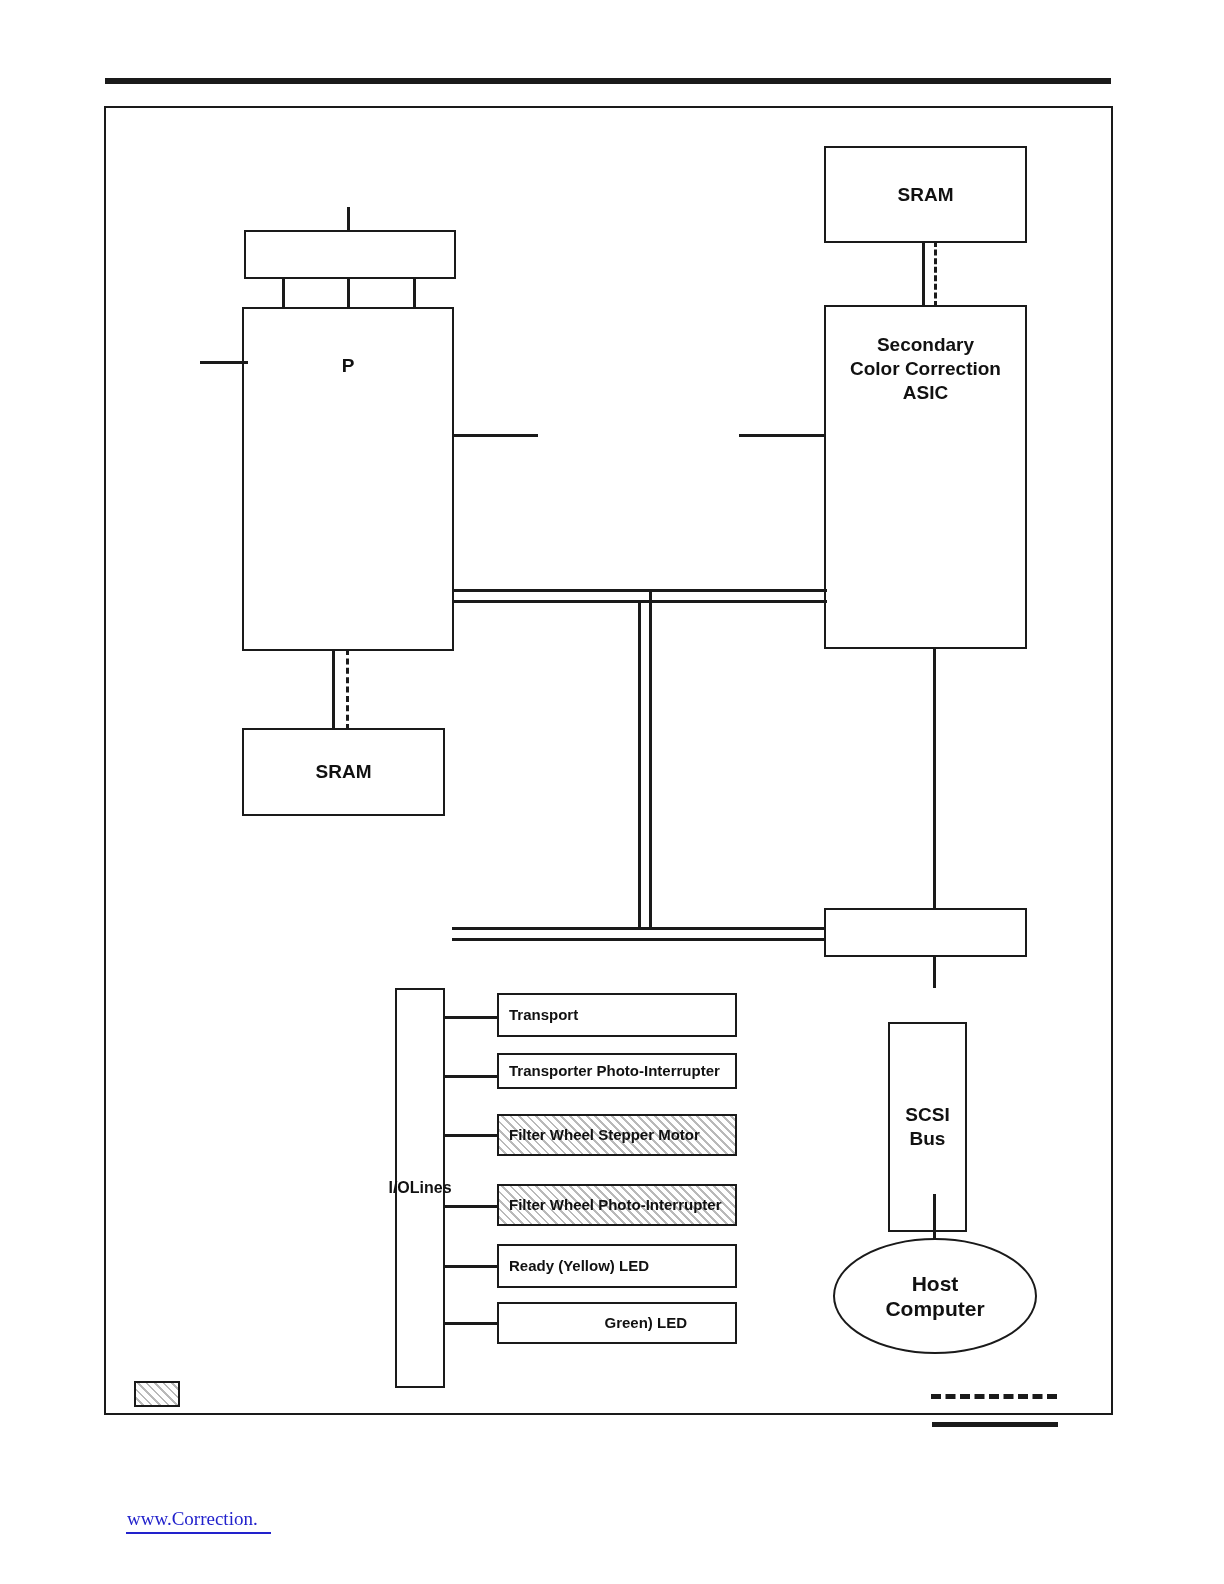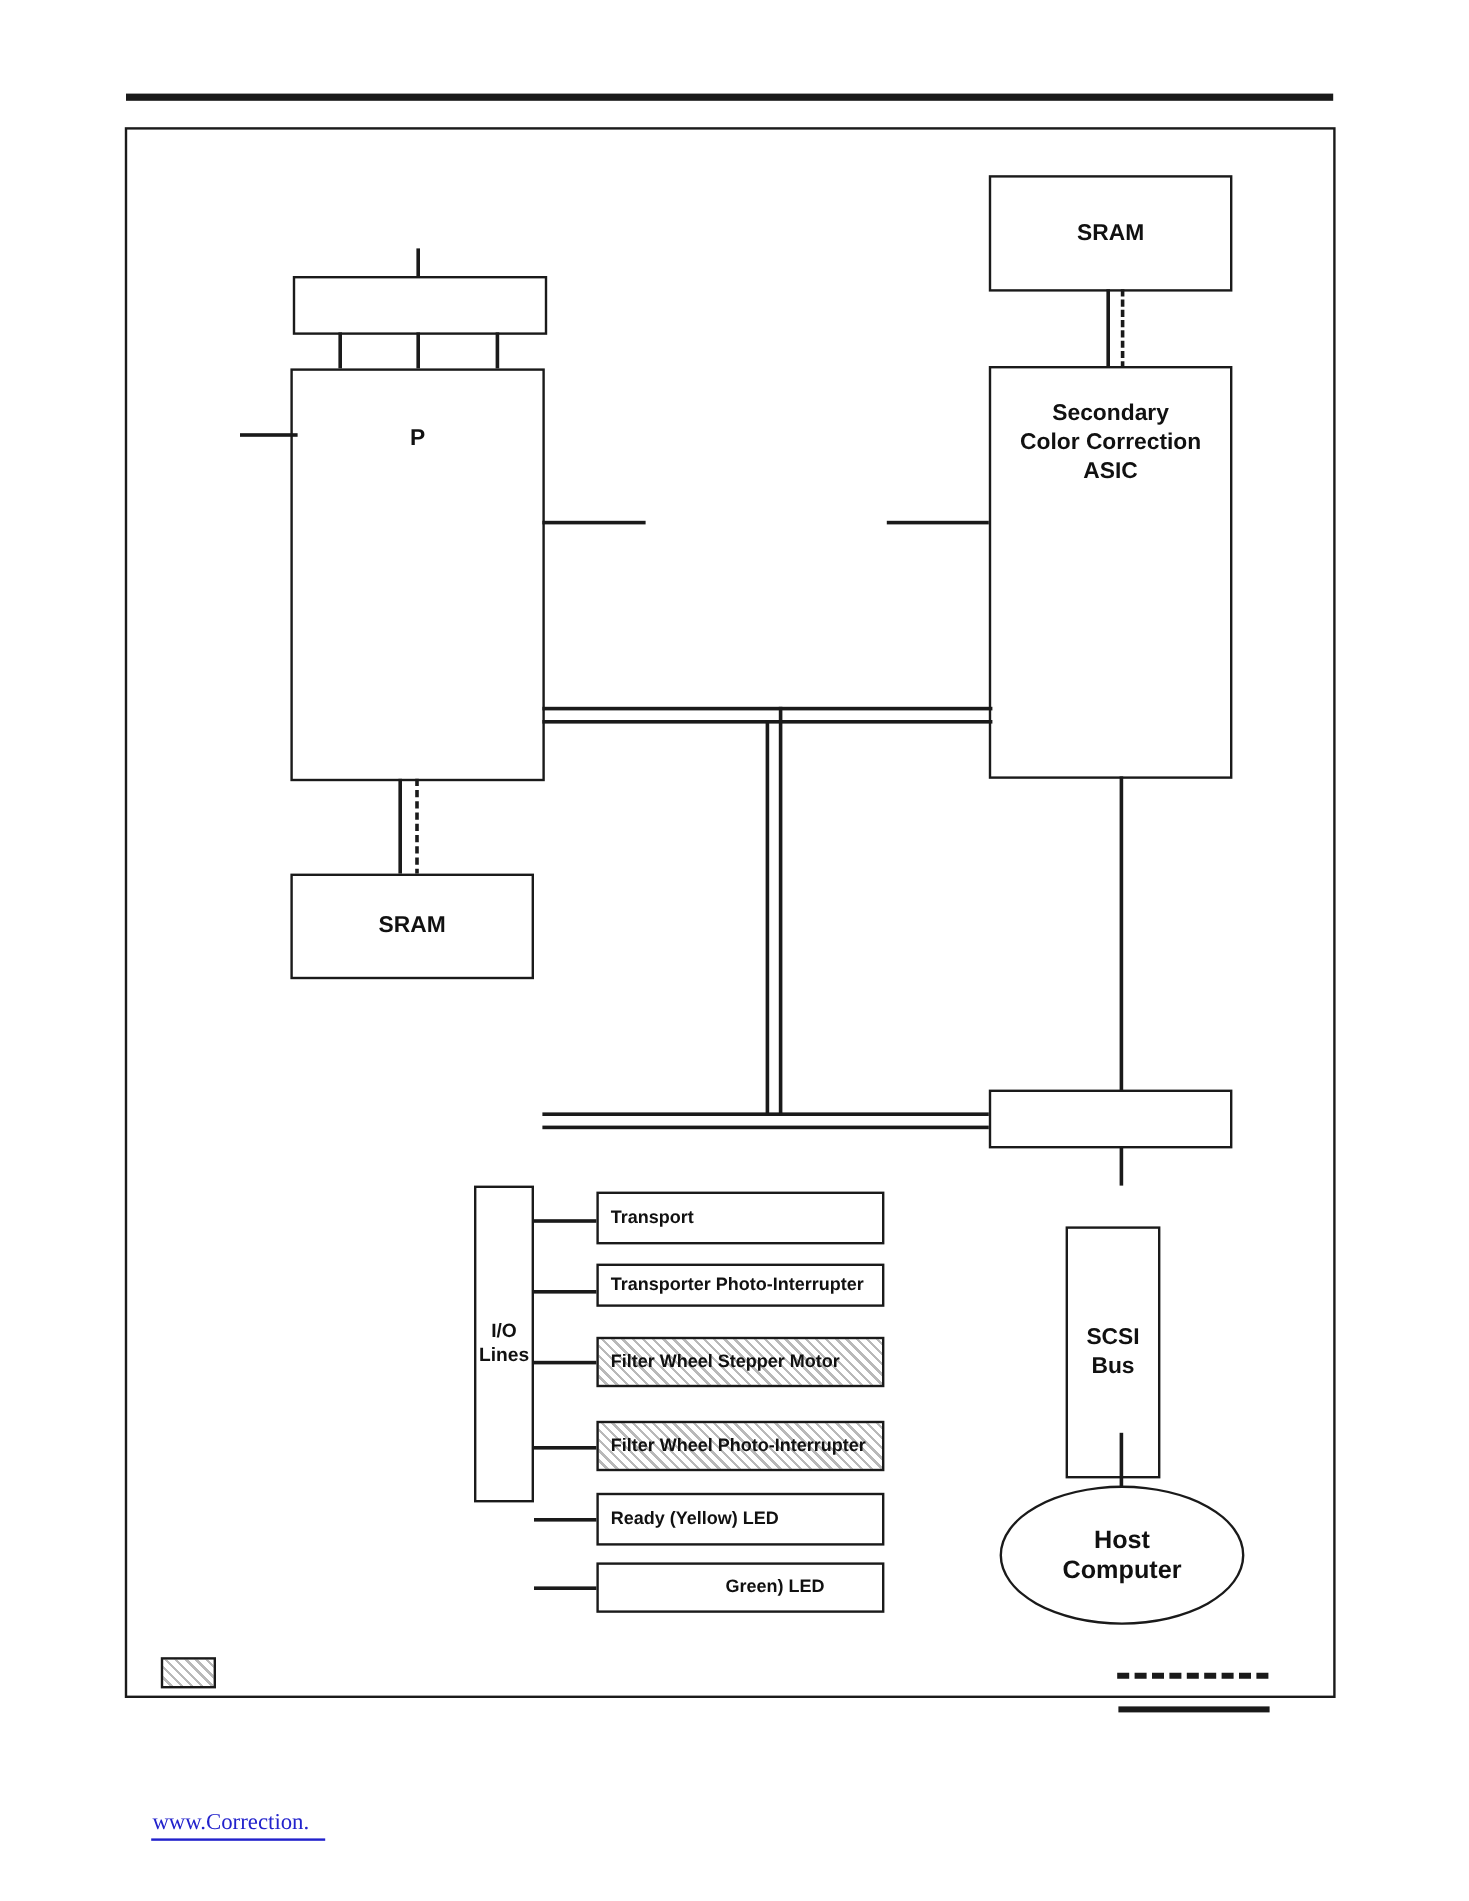--- a/index.html
+++ b/index.html
@@ -179,21 +179,21 @@
 
   <div class="hline" style="left:452px; top:927px; width:375px;"></div>
   <div class="hline" style="left:452px; top:938px; width:375px;"></div>
 
   <div class="vline" style="left:332px; top:649px; height:81px;"></div>
   <div class="vdash" style="left:346px; top:649px; height:81px;"></div>
 
   <div class="box" style="left:242px; top:728px; width:203px; height:88px; font-size:19px;">SRAM</div>
 
 
-  <div class="box" style="left:395px; top:988px; width:50px; height:264px; font-size:16px; flex-direction:column;">
+  <div class="box" style="left:395px; top:988px; width:50px; height:400px; font-size:16px; flex-direction:row;">
     <span>I/O</span>
     <span>Lines</span>
   </div>
 
   <div class="hline" style="left:445px; top:1016px; width:54px;"></div>
   <div class="hline" style="left:445px; top:1075px; width:54px;"></div>
   <div class="hline" style="left:445px; top:1134px; width:54px;"></div>
   <div class="hline" style="left:445px; top:1205px; width:54px;"></div>
   <div class="hline" style="left:445px; top:1265px; width:54px;"></div>
   <div class="hline" style="left:445px; top:1322px; width:54px;"></div>

